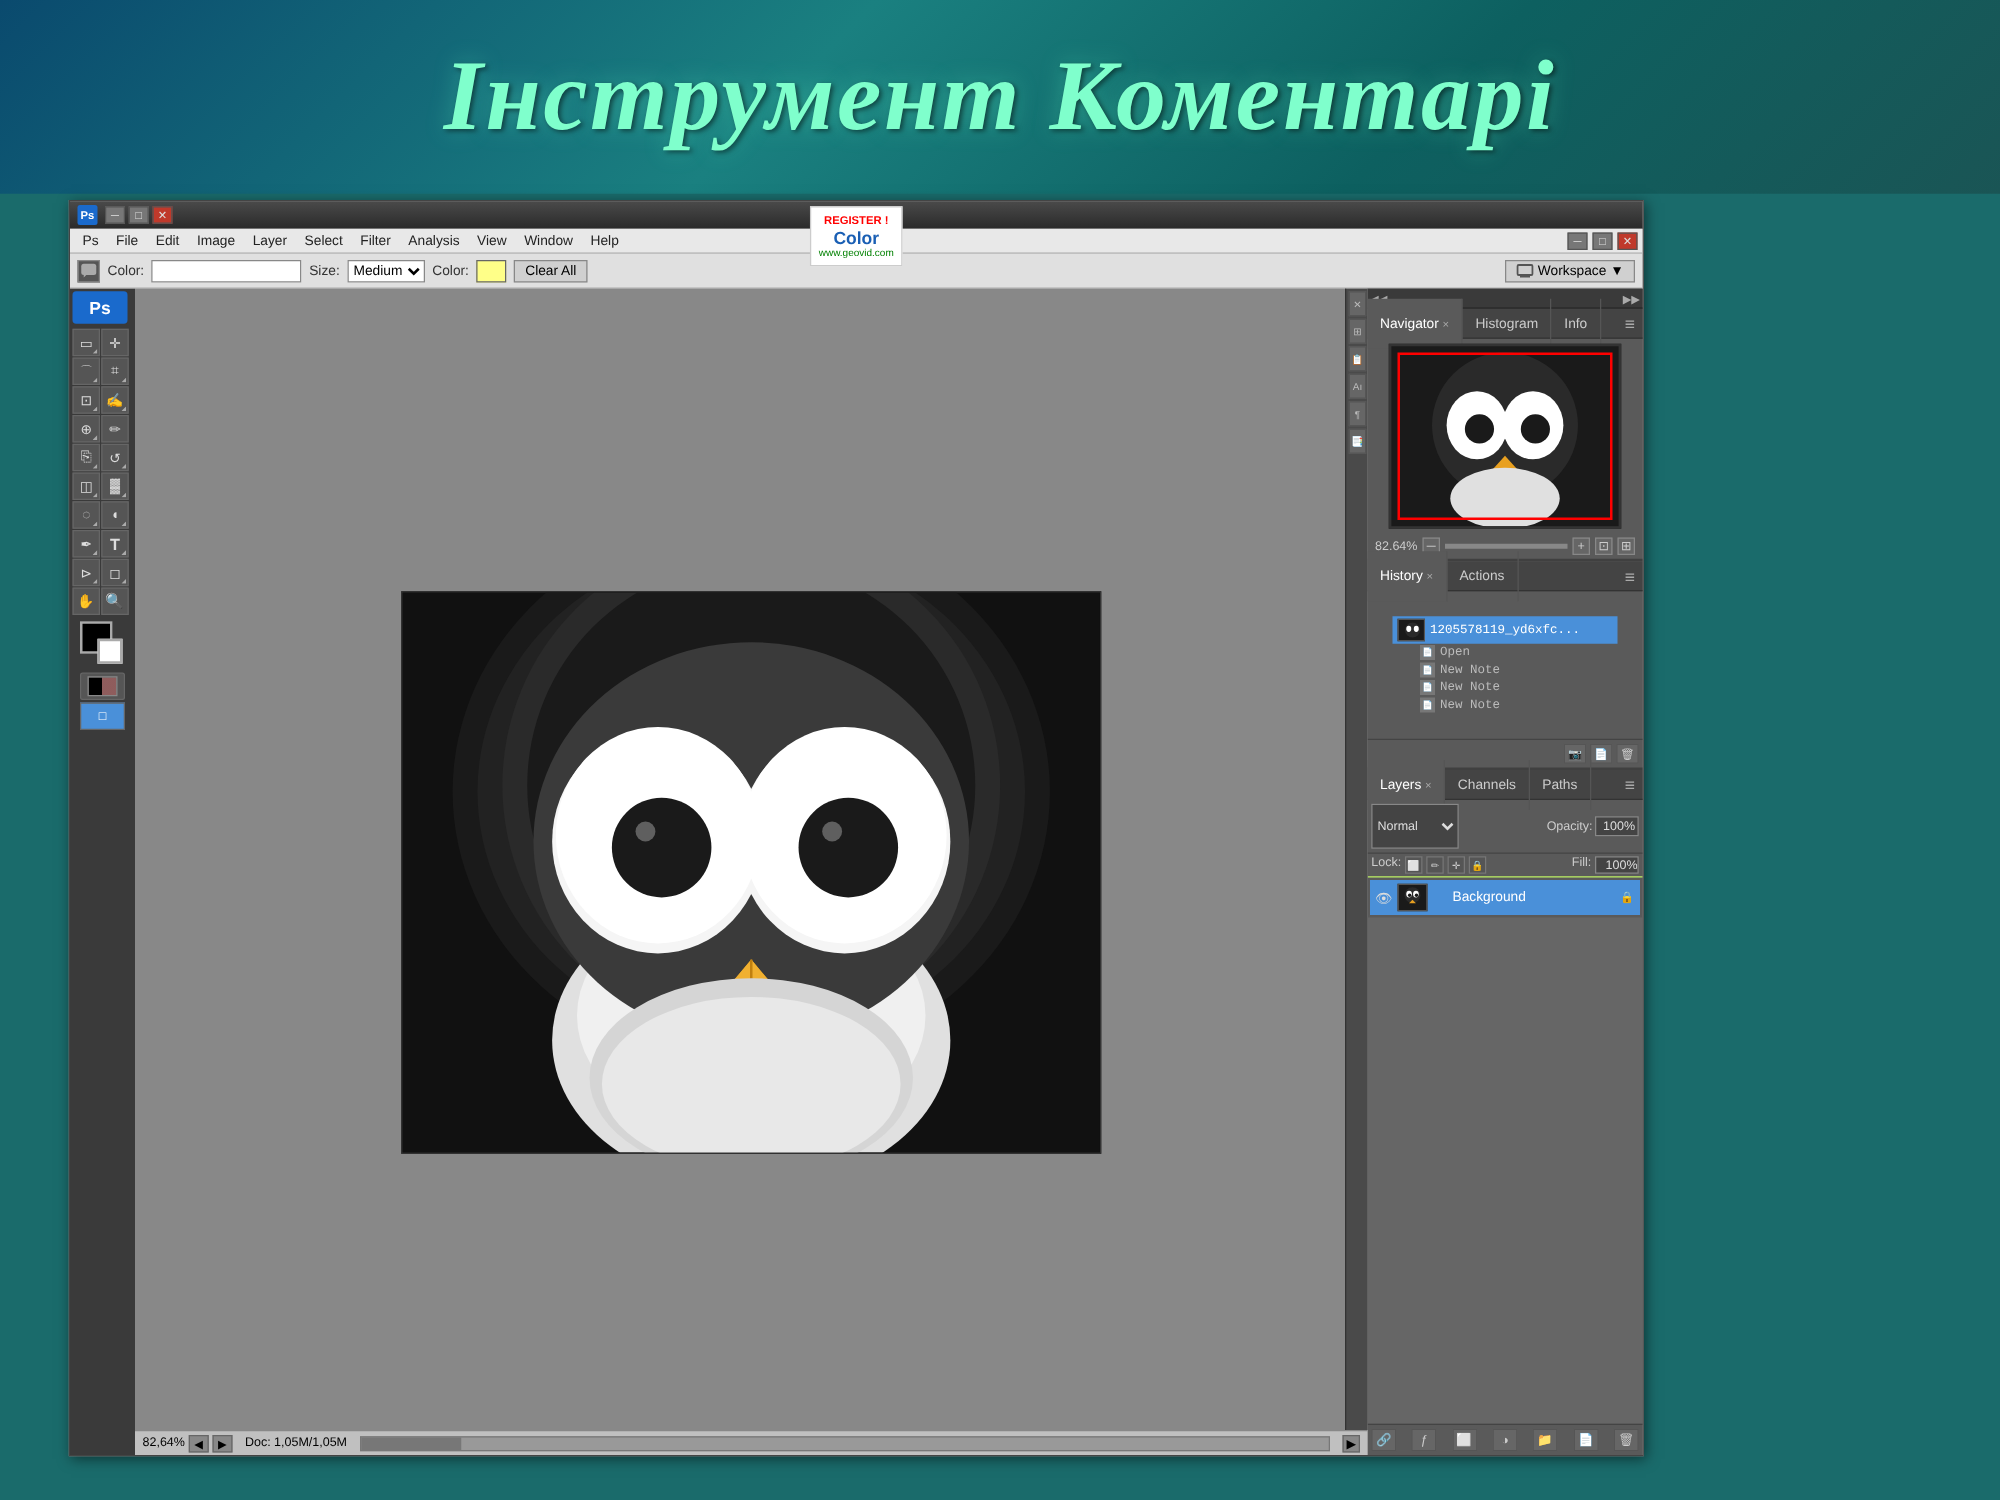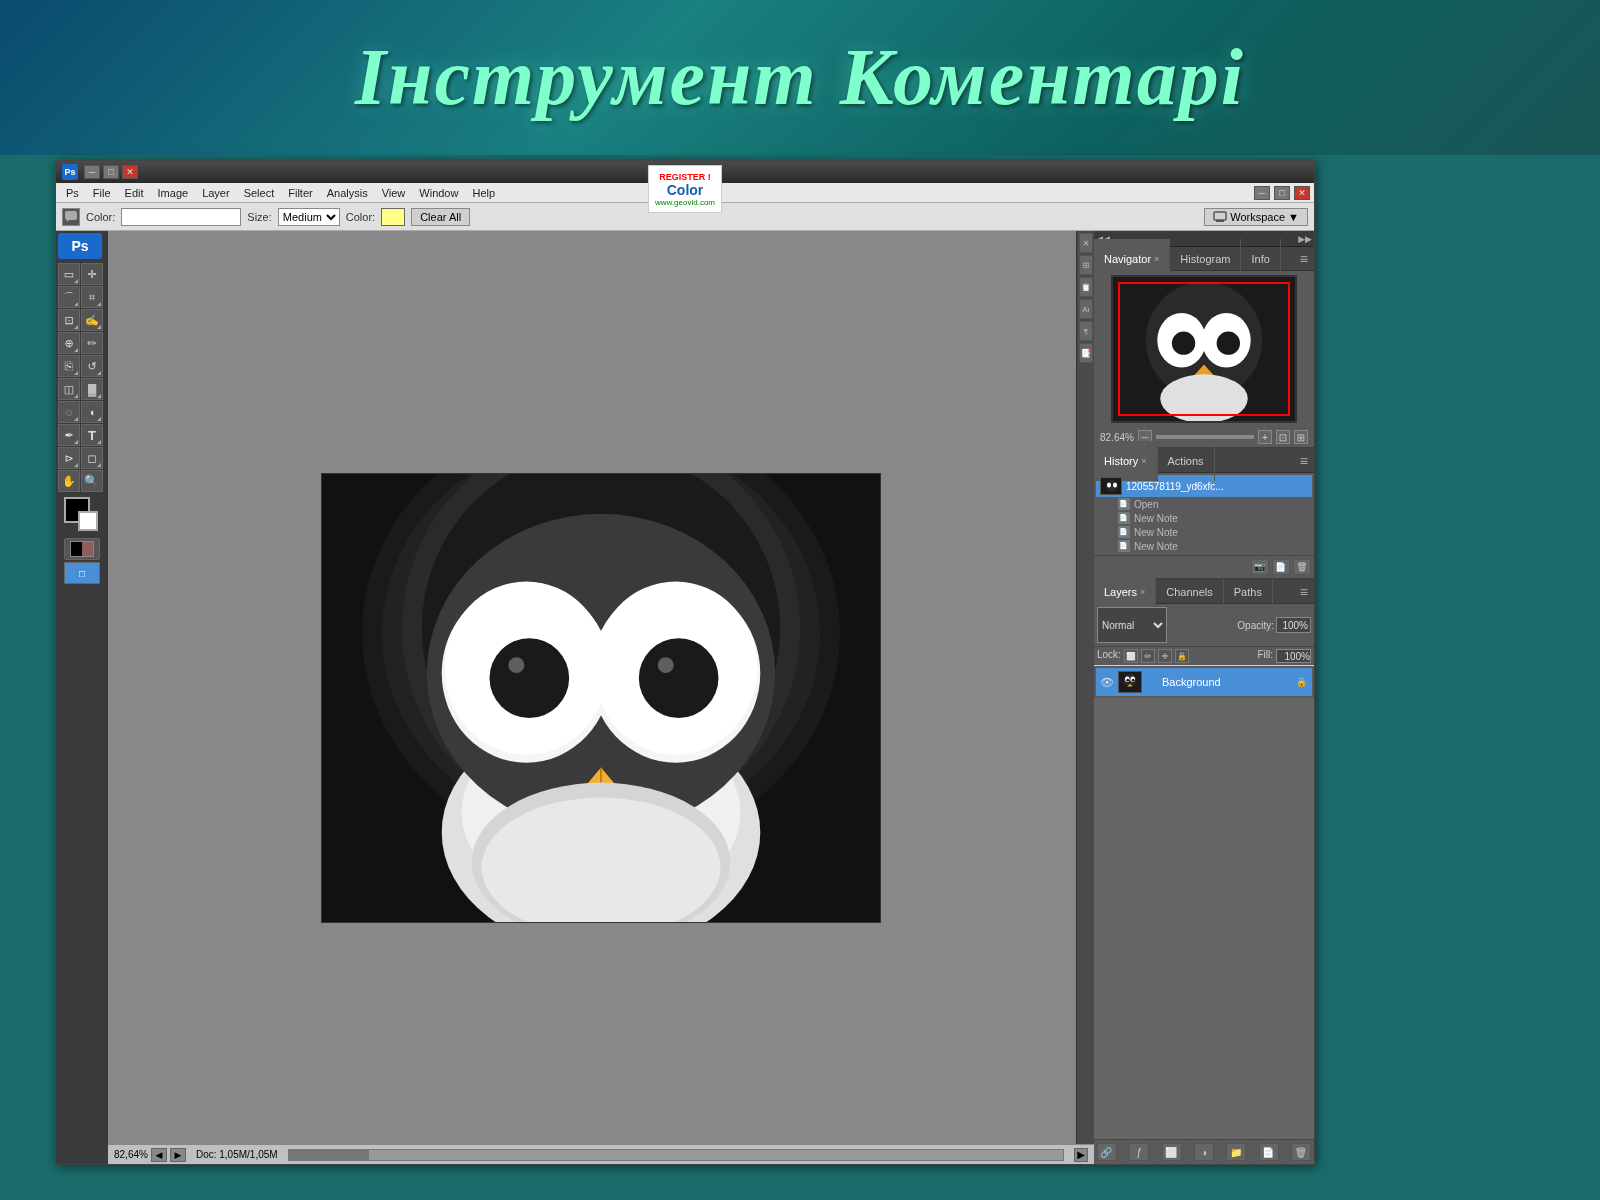--- a/index.html
+++ b/index.html
@@ -401,21 +401,22 @@
     }
 
     
     #history-panel {
       background: #5a5a5a;
       border-bottom: 2px solid #404040;
       flex-shrink: 0;
       flex: 0 0 auto;
     }
     #history-content {
-      padding: 2px;
+      padding: 20px;
+      font-family: Liberation Mono, monospace;
     }
     .history-item {
       display: flex;
       align-items: center;
       padding: 2px 4px;
       gap: 4px;
       font-size: 10px;
       color: #ddd;
     }
     .history-item.selected {

